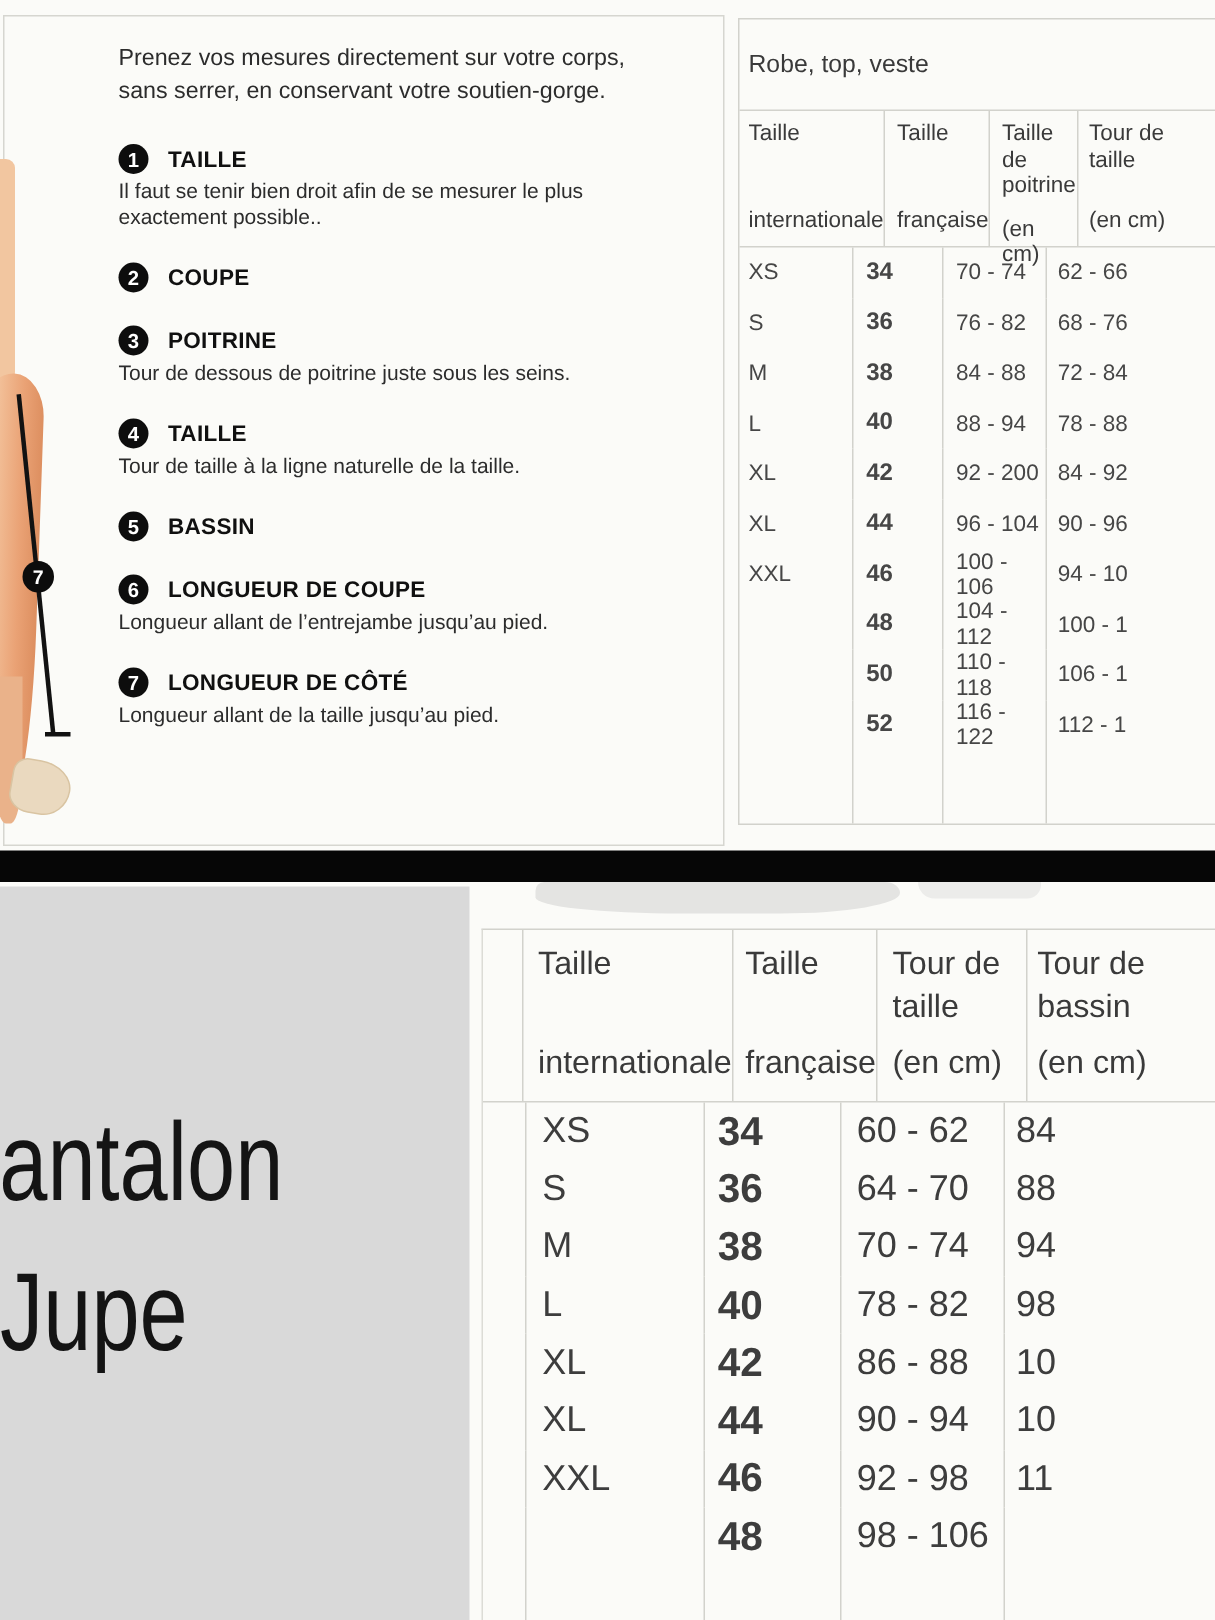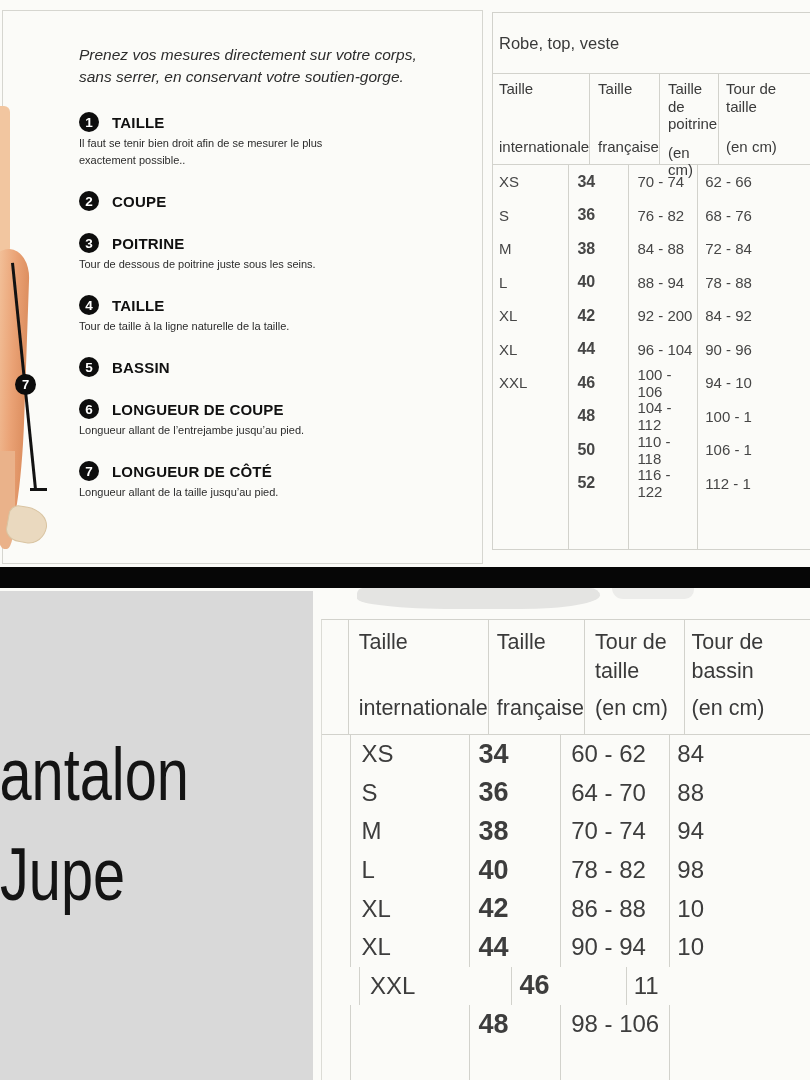--- a/index.html
+++ b/index.html
@@ -7,30 +7,30 @@
   .stage{
     position:relative; width:810px; height:1080px; overflow:hidden;
     background:#fbfbf8; font-family:"Liberation Sans","DejaVu Sans",sans-serif;
   }
   
   .measure-panel{
     position:absolute; left:2px; top:10px; width:481px; height:554px;
     border:1.5px solid #d6d6d0; box-sizing:border-box;
   }
   .measure-content{position:absolute; left:76px; top:17px; width:396px;}
-  .intro{font-size:15.5px; line-height:21.5px; color:var(--txt); white-space:pre-line; margin:16px 0 25px 0;font-style:italic;}
+  .intro{font-size:15.5px; line-height:21.5px; color:var(--txt); white-space:pre-line; margin:0 0 25px 0;}
   .m-item{margin-bottom:22px;}
   .m-titlerow{display:flex; align-items:center; margin-bottom:3px; height:20px;}
   .badge{
     width:20px; height:20px; border-radius:50%; background:#0d0d0d; color:#fff;
     font-size:13.5px; font-weight:700; display:flex; align-items:center; justify-content:center;
     margin-right:13px; flex:none;
   }
   .m-title{font-weight:700; font-size:15px; color:#101010; letter-spacing:.2px;}
-  .m-desc{font-size:11px; line-height:17px; color:var(--txt); white-space:pre-line;}
+  .m-desc{font-size:14px; line-height:17px; color:var(--txt); white-space:pre-line;}
   
   .figure{position:absolute; left:0; top:0; width:60px; height:564px;}
   .figure>div{position:absolute;}
   .fig-arm{left:-3px; top:95px; width:10px; height:150px; background:#f2c6a0; border-radius:0 6px 8px 0;}
   .fig-leg{left:-16px; top:238px; width:38px; height:292px; background:linear-gradient(90deg,#f6cda8,#eaa275 65%,#dd8f60); border-radius:46% 54% 40% 60%/6% 10% 42% 40%; transform:rotate(2deg);}
   .fig-leg2{left:-8px; top:440px; width:20px; height:98px; background:#eab28a; border-radius:0 0 40% 45%;}
   .fig-shoe{left:4px; top:496px; width:40px; height:36px; background:#ead9bf; border:1px solid #d9c4a2; border-radius:30% 70% 55% 45%/35% 60% 65% 40%; transform:rotate(10deg); box-sizing:border-box;}
   .fig-line{left:8px; top:252px; width:2.5px; height:227px; background:#121212; transform:rotate(-5.8deg); transform-origin:top left;}
   .fig-tick{left:27px; top:477px; width:17px; height:2.5px; background:#121212;}
   .fig-badge{
@@ -318,20 +318,21 @@
         <div class="cell d0"></div>
         <div class="cell d1 lbl">XL</div>
         <div class="cell d2 num">44</div>
         <div class="cell d3">90 - 94</div>
         <div class="cell d4">10</div>
       </div>
       <div class="b-row">
         <div class="cell d0"></div>
         <div class="cell d1 lbl">XXL</div>
         <div class="cell d2 num">46</div>
+        <div class="cell d3">92 - 98</div>
         <div class="cell d4">11</div>
       </div>
       <div class="b-row">
         <div class="cell d0"></div>
         <div class="cell d1 lbl"></div>
         <div class="cell d2 num">48</div>
         <div class="cell d3">98 - 106</div>
         <div class="cell d4"></div>
       </div>
       <div class="b-row filler">

